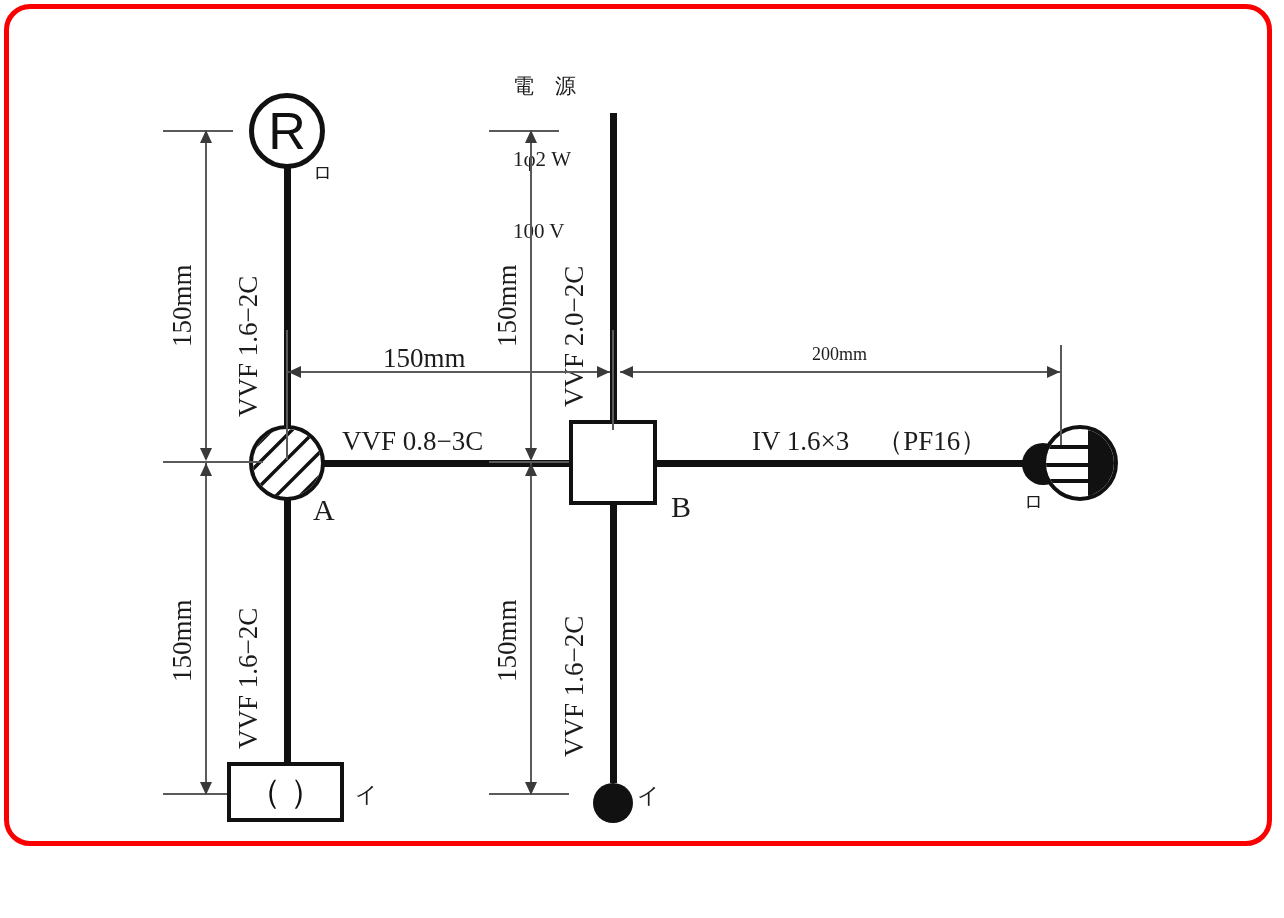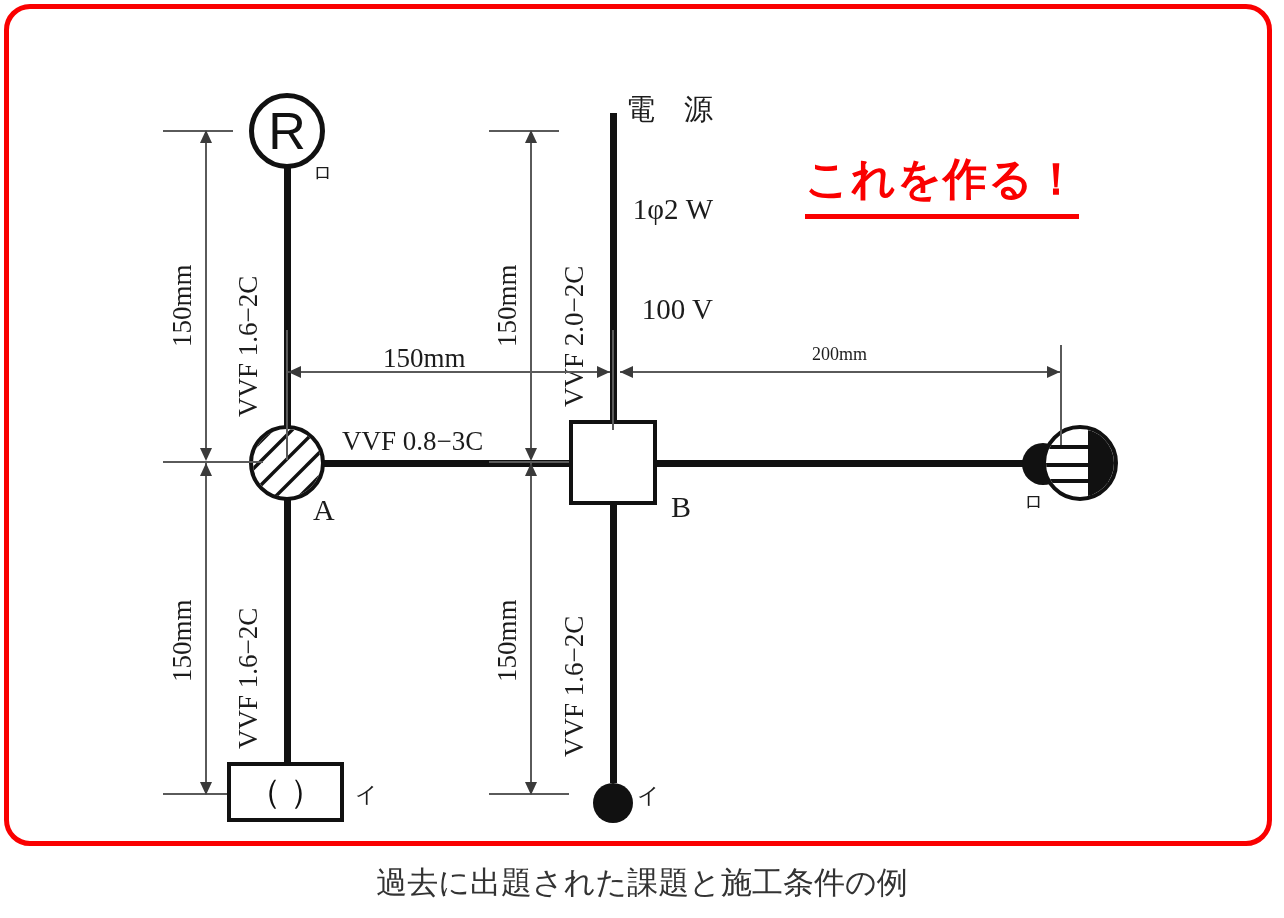--- a/index.html
+++ b/index.html
@@ -196,22 +196,22 @@
     top: 862px;
     width: 1284px;
     text-align: center;
     font-size: 31px;
     color: #333333;
     font-family: "DejaVu Sans", sans-serif;
   }
 
   .src-label {
     position: absolute;
-    text-align: right;
-    font-size: 29px;
+    text-align: left;
+    font-size: 21px;
     color: #1c1c1c;
     line-height: 1.15;
     font-family: "Liberation Serif", serif;
     white-space: pre;
   }
 </style>
 </head>
 <body>
 
 <div id="page">
@@ -219,21 +219,20 @@
   <div class="red-frame"></div>
 
   <div class="diagram">
 
     <div class="src-label" style="left:513px; top:26px; width:200px;">
       <div>電　源</div>
       <div>1φ2 W</div>
       <div>100 V</div>
     </div>
 
-    <div class="callout" style="left:805px; top:150px; font-size:44px;">これを作る！</div>
 
     <div class="wire wire-v" style="left:284px; top:160px; height:272px;"></div>
 
     <div class="wire wire-v" style="left:284px; top:494px; height:270px;"></div>
 
     <div class="wire wire-v" style="left:610px; top:113px; height:310px;"></div>
 
     <div class="wire wire-v" style="left:610px; top:503px; height:280px;"></div>
 
     <div class="wire wire-h" style="left:318px; top:460px; width:256px;"></div>
@@ -282,20 +281,21 @@
       </svg>
     </div>
     <div class="txt txt-jp" style="left:1024px; top:492px; font-size:19px;">ロ</div>
 
     <div class="txt vert" style="left:262px; top:390px; font-size:27px;">VVF 1.6−2C</div>
     <div class="txt vert" style="left:262px; top:722px; font-size:27px;">VVF 1.6−2C</div>
     <div class="txt vert" style="left:588px; top:380px; font-size:27px;">VVF 2.0−2C</div>
     <div class="txt vert" style="left:588px; top:730px; font-size:27px;">VVF 1.6−2C</div>
 
     <div class="txt" style="left:342px; top:428px; font-size:27px;">VVF 0.8−3C</div>
+    <div class="txt" style="left:752px; top:428px; font-size:27px;">IV 1.6×3　（PF16）</div>
 
     <div class="ext" style="left:163px; top:130px; width:70px;"></div>
     <div class="ext" style="left:163px; top:461px; width:100px;"></div>
     <div class="ext" style="left:163px; top:793px; width:64px;"></div>
 
     <div class="dim dim-v" style="left:205px; top:132px; height:327px;"></div>
     <div class="arw arw-up" style="left:200px; top:130px;"></div>
     <div class="arw arw-down" style="left:200px; top:448px;"></div>
     <div class="txt vert" style="left:196px; top:320px; font-size:27px;">150mm</div>
 
@@ -327,15 +327,14 @@
     <div class="arw arw-right" style="left:597px; top:366px;"></div>
     <div class="txt" style="left:383px; top:345px; font-size:27px;">150mm</div>
 
     <div class="dim dim-h" style="left:620px; top:371px; width:440px;"></div>
     <div class="arw arw-left" style="left:620px; top:366px;"></div>
     <div class="arw arw-right" style="left:1047px; top:366px;"></div>
     <div class="txt" style="left:812px; top:345px; font-size:18px;">200mm</div>
 
   </div>
 
-  <div class="caption">過去に出題された課題と施工条件の例</div>
 
 </div>
 
 </body></html>

